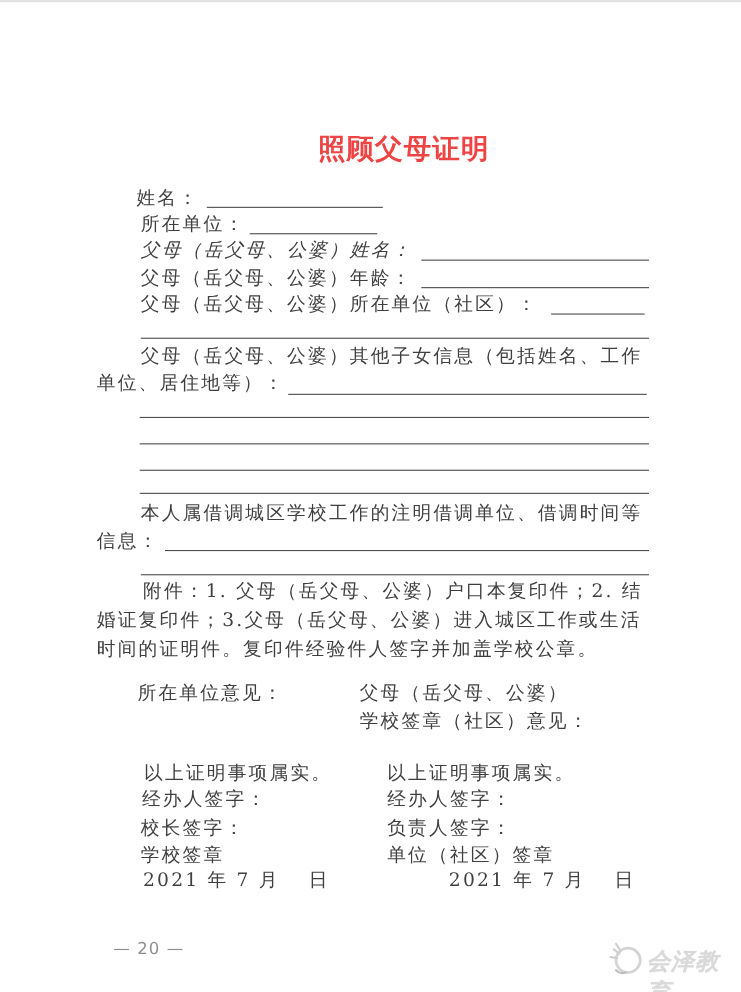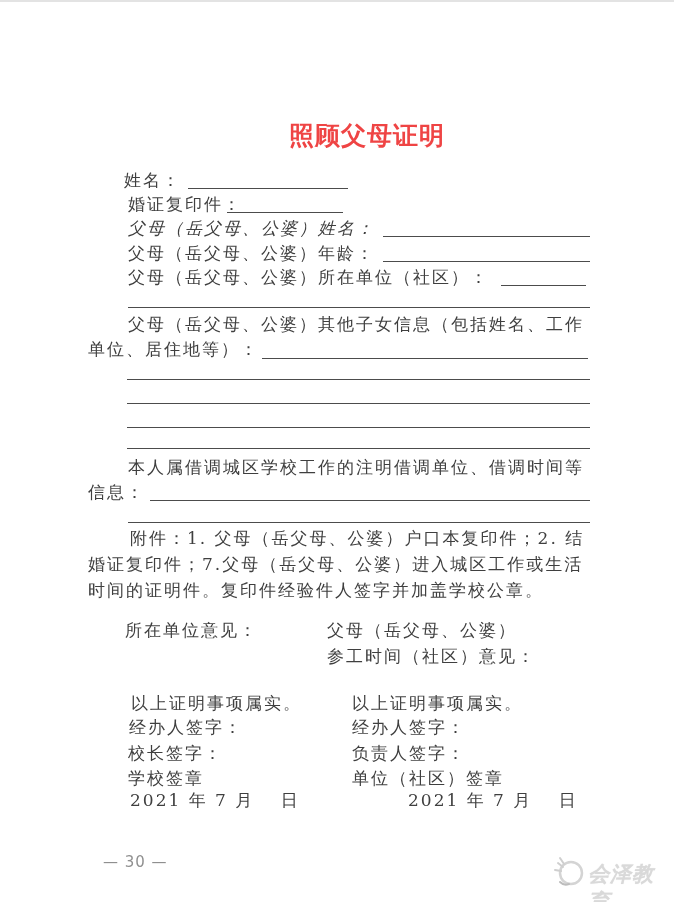--- a/index.html
+++ b/index.html
@@ -56,21 +56,21 @@
 </head>
 <body>
 
 <div class="page">
 
   <div class="title" style="left:289px; top:123px;">照顾父母证明</div>
 
   <div class="t" style="left:124px; top:171px;">姓名：</div>
   <div class="ul" style="left:188px; top:188px; width:160px;"></div>
 
-  <div class="t" style="left:128px; top:195px;">婚证复印件：</div>
+  <div class="t" style="left:128px; top:195px;">所在单位：</div>
   <div class="ul" style="left:227px; top:212px; width:116px;"></div>
 
   <div class="t" style="left:128px; top:219px;font-style:italic;">父母（岳父母、公婆）姓名：</div>
   <div class="ul" style="left:383px; top:236px; width:207px;"></div>
 
   <div class="t" style="left:128px; top:244px;">父母（岳父母、公婆）年龄：</div>
   <div class="ul" style="left:383px; top:261px; width:207px;"></div>
 
   <div class="t" style="left:128px; top:268px;">父母（岳父母、公婆）所在单位（社区）：</div>
   <div class="ul" style="left:501px; top:285px; width:85px;"></div>
@@ -84,43 +84,43 @@
   <div class="ul" style="left:127px; top:403px; width:463px;"></div>
   <div class="ul" style="left:127px; top:427px; width:463px;"></div>
   <div class="ul" style="left:127px; top:448px; width:463px;"></div>
 
   <div class="t" style="left:128px; top:458px;">本人属借调城区学校工作的注明借调单位、借调时间等</div>
   <div class="t" style="left:88px; top:483px;">信息：</div>
   <div class="ul" style="left:150px; top:500px; width:440px;"></div>
   <div class="ul" style="left:128px; top:522px; width:462px;"></div>
 
   <div class="t" style="left:130px; top:529px;">附件：1. 父母（岳父母、公婆）户口本复印件；2. 结</div>
-  <div class="t" style="left:88px; top:555px;">婚证复印件；7.父母（岳父母、公婆）进入城区工作或生活</div>
+  <div class="t" style="left:88px; top:555px;">婚证复印件；3.父母（岳父母、公婆）进入城区工作或生活</div>
   <div class="t" style="left:88px; top:581px;">时间的证明件。复印件经验件人签字并加盖学校公章。</div>
 
   <div class="t" style="left:327px; top:621px;">父母（岳父母、公婆）</div>
   <div class="t" style="left:125px; top:621px;">所在单位意见：</div>
-  <div class="t" style="left:327px; top:647px;">参工时间（社区）意见：</div>
+  <div class="t" style="left:327px; top:647px;">学校签章（社区）意见：</div>
 
   <div class="t" style="left:131px; top:694px;">以上证明事项属实。</div>
   <div class="t" style="left:352px; top:694px;">以上证明事项属实。</div>
 
   <div class="t" style="left:129px; top:718px;">经办人签字：</div>
   <div class="t" style="left:352px; top:718px;">经办人签字：</div>
 
   <div class="t" style="left:128px; top:744px;">校长签字：</div>
   <div class="t" style="left:352px; top:744px;">负责人签字：</div>
 
   <div class="t" style="left:128px; top:769px;">学校签章</div>
   <div class="t" style="left:352px; top:769px;text-align:right;">单位（社区）签章</div>
 
   <div class="t" style="left:130px; top:791px;">2021 年 7 月　 日</div>
   <div class="t" style="left:408px; top:791px;">2021 年 7 月　 日</div>
 
-  <div class="pagenum" style="left:103px; top:853px;">— 30 —</div>
+  <div class="pagenum" style="left:103px; top:853px;">— 20 —</div>
 
   <svg style="position:absolute; left:550px; top:855px;" width="38" height="36" viewBox="0 0 38 36">
     <circle cx="21" cy="18" r="11" fill="none" stroke="#d4d4d4" stroke-width="2.5"></circle>
     <path d="M8 8 L13 12 M5 15 L11 16 M10 3 L14 9" stroke="#cfcfcf" stroke-width="2" fill="none" stroke-linecap="round"></path>
     <path d="M10 27 Q14 31 19 29" stroke="#bdbdbd" stroke-width="2" fill="none" stroke-linecap="round"></path>
   </svg>
   <div class="brand" style="left:588px; top:860px;">会泽教育</div>
 
   <div class="bottom-rule"></div>
 </div>

